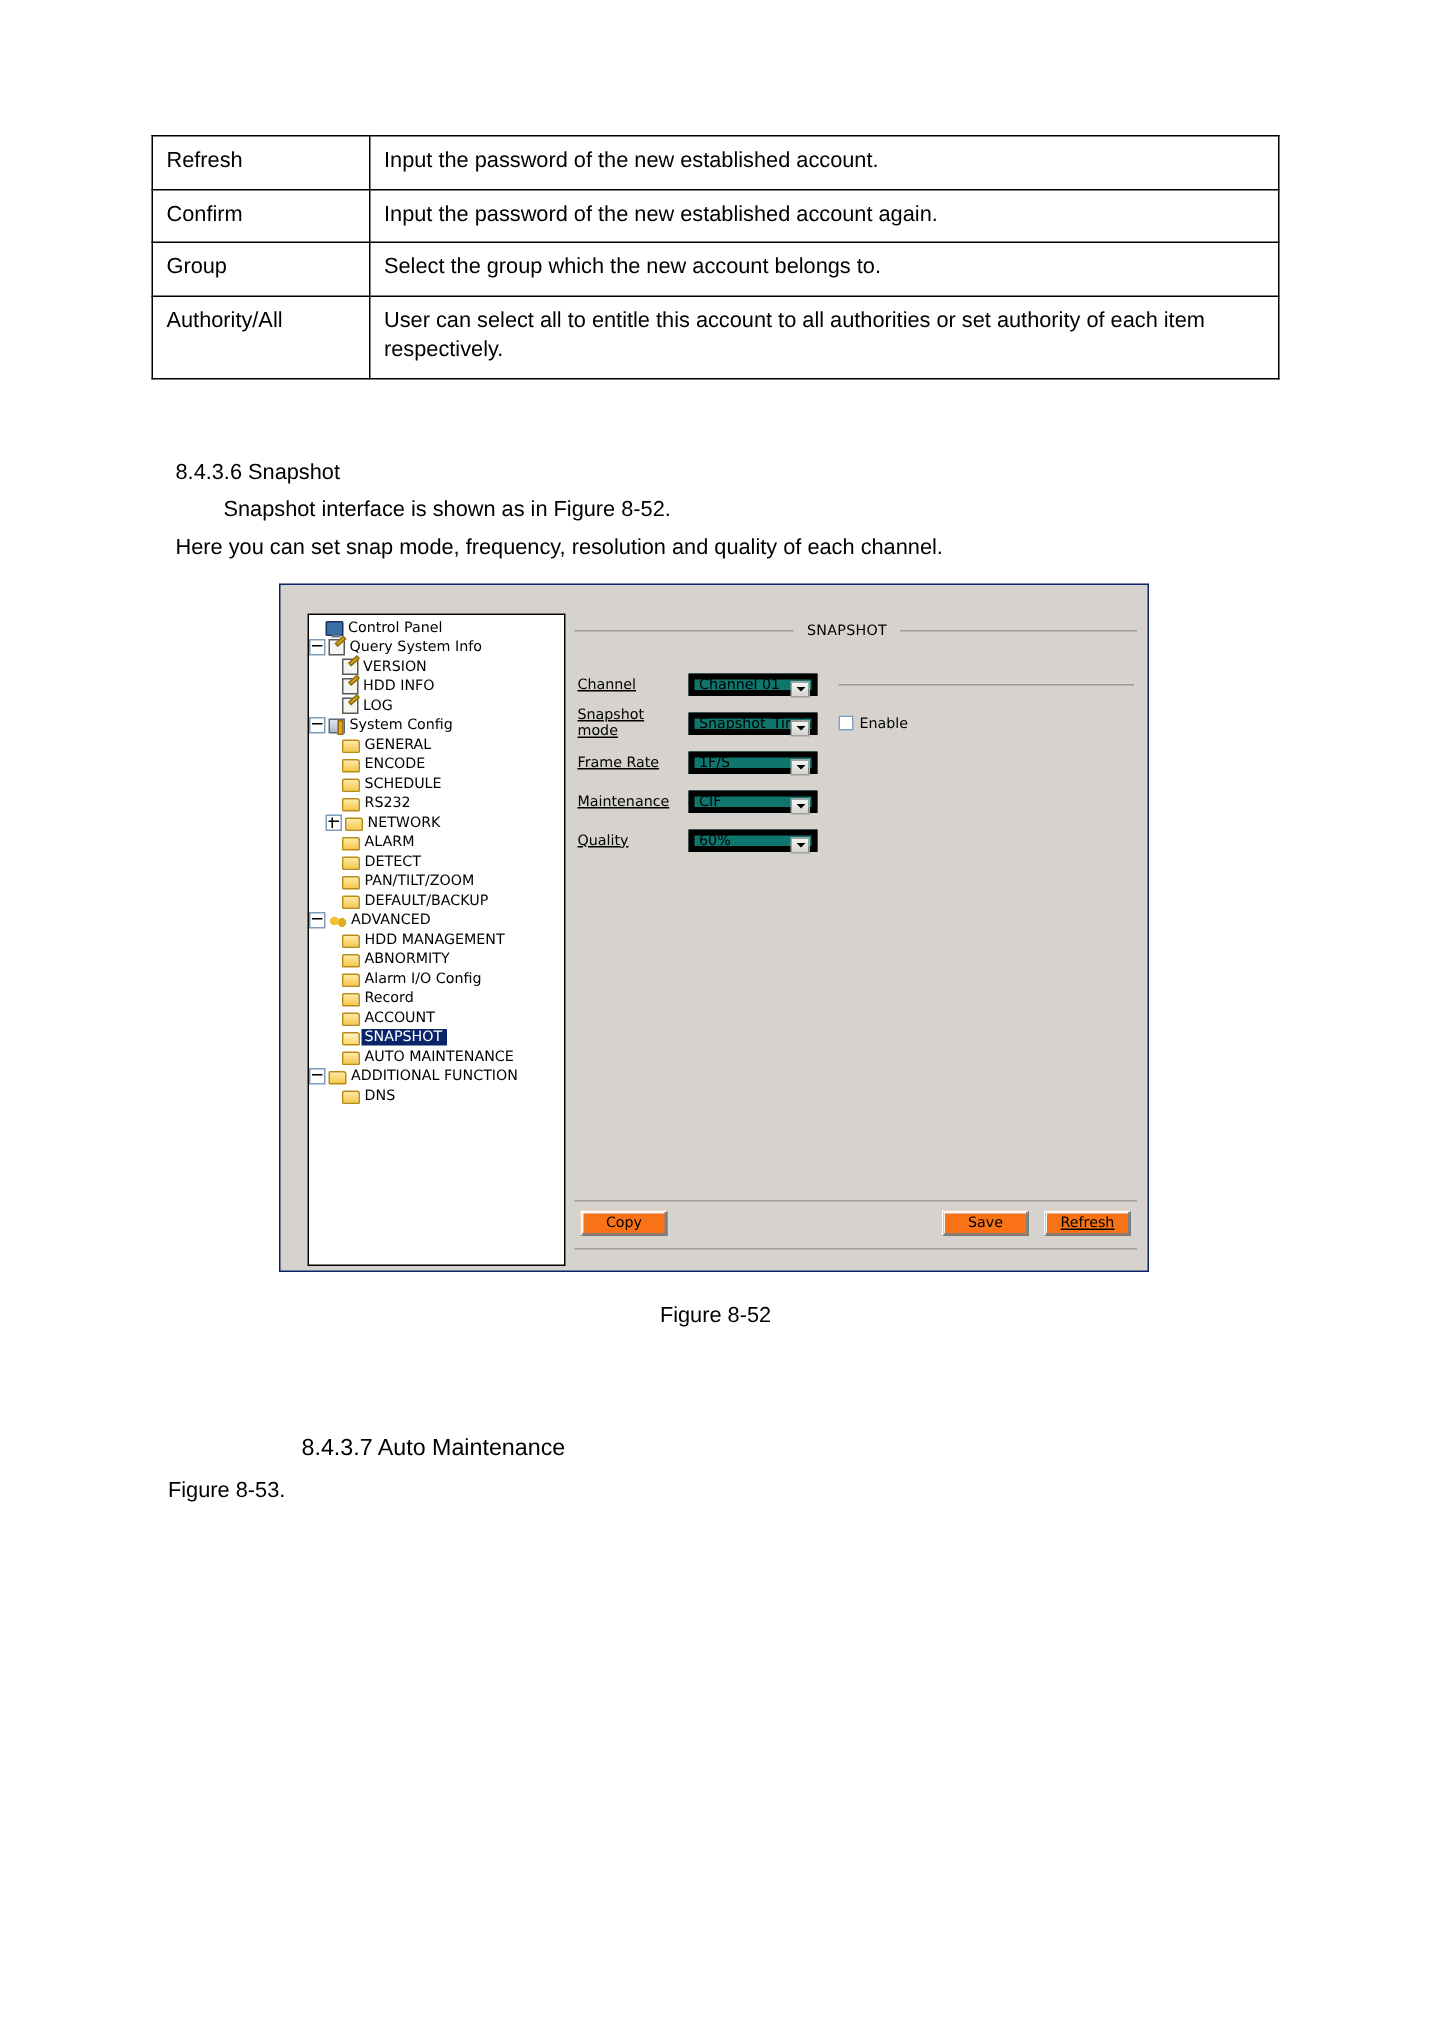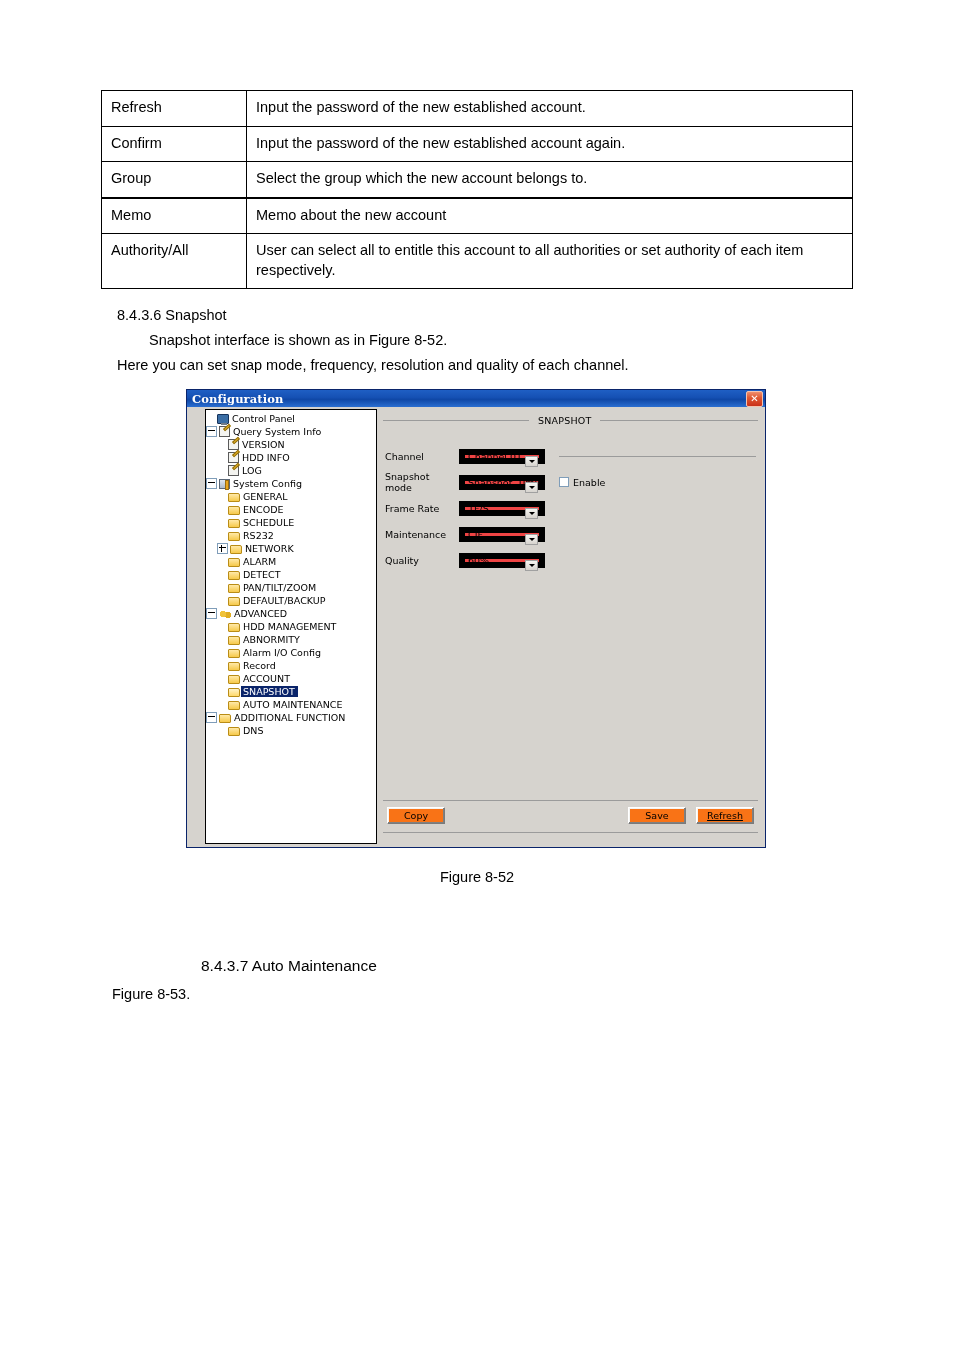--- a/index.html
+++ b/index.html
@@ -256,27 +256,28 @@
     letter-spacing: .2px;
   }
 
   .field-row {
     position: absolute;
     left: 6px;
     height: 16px;
     display: flex;
     align-items: center;
     font-size: 9.5px;
+    text-decoration: underline;
   }
   .field-row .flabel { width: 74px; flex: 0 0 auto; }
   .combo {
     width: 86px;
     height: 15px;
-    background: #ef4444;
-    border: 6px solid #000000;
+    background: #0f766e;
+    border: 4px solid #000000;
     box-sizing: border-box;
     display: flex;
     align-items: center;
     position: relative;
     font-size: 9.5px;
   }
   .combo .cval { padding-left: 3px; white-space: nowrap; overflow: hidden; }
   .combo .carrow {
     position: absolute;
     right: 1px; top: 1px;
@@ -356,41 +357,33 @@
       <td class="desc">Input the password of the new established account.</td>
     </tr>
     <tr>
       <td class="term">Confirm</td>
       <td class="desc">Input the password of the new established account again.</td>
     </tr>
     <tr>
       <td class="term">Group</td>
       <td class="desc">Select the group which the new account belongs to.</td>
     </tr>
-    <tr class="thick-top">
-      <td class="term">Memo</td>
-      <td class="desc">Memo about the new account</td>
-    </tr>
     <tr>
       <td class="term">Authority/All</td>
       <td class="desc">User can select all to entitle this account to all authorities or set authority of each item respectively.</td>
     </tr>
   </tbody>
 </table>
 
 <div class="para p-head-836">8.4.3.6 Snapshot</div>
 <div class="para p-line1">Snapshot interface is shown as in Figure 8-52.</div>
 <div class="para p-line2">Here you can set snap mode, frequency, resolution and quality of each channel.</div>
 
 <div class="dialog">
 
-  <div class="titlebar">
-    <span class="title">Configuration</span>
-    <span class="close-btn">✕</span>
-  </div>
 
   <div class="dlg-body">
 
     <div class="tree-pane">
 
       <div class="tnode">
         <span class="toggle-sp"></span>
         <span class="ico ico-monitor"></span>
         <span class="tlabel">Control Panel</span>
       </div>

